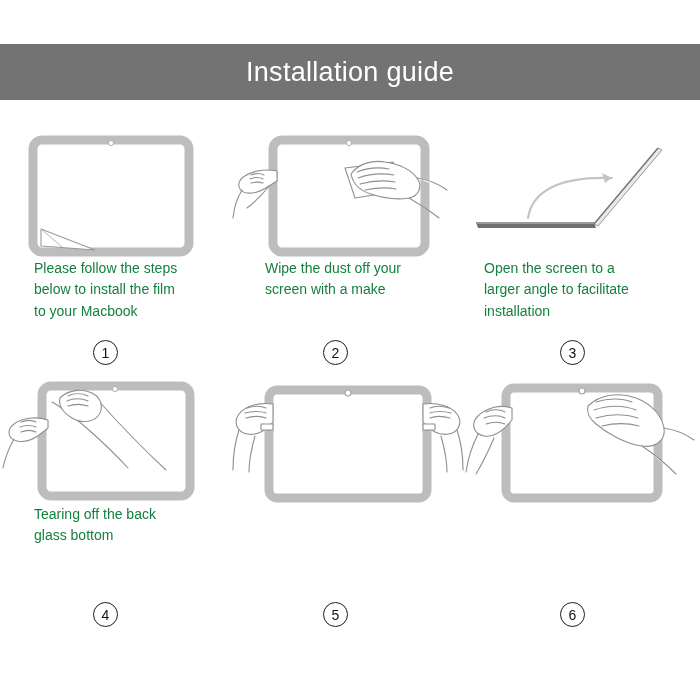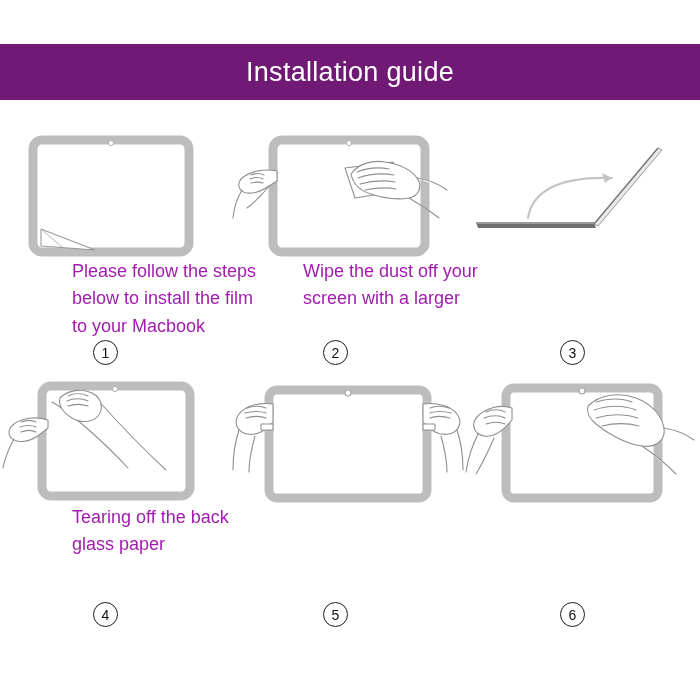--- a/index.html
+++ b/index.html
@@ -15,21 +15,21 @@
     position: relative;
   }
 
   
   .header-band {
     position: absolute;
     left: 0;
     top: 44px;
     width: 700px;
     height: 56px;
-    background: #701a75;
+    background: #737373;
     display: flex;
     align-items: center;
     justify-content: center;
   }
   .header-title {
     color: #ffffff;
     font-size: 27px;
     font-weight: 400;
     letter-spacing: 0.3px;
     line-height: 1;
@@ -62,25 +62,24 @@
     top: 0;
     overflow: visible;
   }
 
   .step-caption {
     position: absolute;
     left: 0;
     top: 130px;
     width: 212px;
     padding-left: 34px;
-    font-size: 18px;
+    font-size: 14px;
     line-height: 1.52;
-    color: #a21caf;
+    color: #15803d;
     white-space: pre-line;
-    margin-left: 38px;
   }
   .col2 .step-caption { padding-left: 32px; width: 208px; }
   .col3 .step-caption { padding-left: 18px; width: 216px; }
 
   .badge {
     position: absolute;
     top: 212px;
     width: 25px;
     height: 25px;
     border: 1.4px solid #1d1d1d;
@@ -154,38 +153,41 @@
           <path d="M124 44 C134 40 146 39 156 41"></path>
           <path d="M125 50 C136 46 150 45 161 47"></path>
           <path d="M127 56 C138 53 151 52 162 54"></path>
           <path d="M132 62 C142 60 153 59 163 61"></path>
           <path d="M184 50 C196 52 206 56 214 62"></path>
           <path d="M176 70 C186 76 196 82 206 90"></path>
         </g>
       </svg>
     </div>
     <div class="step-caption">Wipe the dust off your
-screen with a larger</div>
+screen with a make</div>
     <div class="badge">2</div>
   </div>
 
   <div class="step-cell col3 row1">
     <div class="art-box">
       <svg width="234" height="122" viewBox="0 0 234 122">
 
         <path d="M10 94 L128 94 L130 100 L12 100 Z" fill="#6f6f6f"></path>
         <path d="M10 94 L128 94 L128 96 L10 96 Z" fill="#9b9b9b"></path>
 
         <path d="M128 96 L192 20 L196 22 L132 98 Z" fill="#e9e9e9" stroke="#9a9a9a" stroke-width="1"></path>
         <path d="M128 96 L192 20" fill="none" stroke="#777777" stroke-width="1.4"></path>
 
         <path d="M62 90 C66 64 92 48 146 50" fill="none" stroke="#c4c4c4" stroke-width="2.1" stroke-linecap="round"></path>
         <path d="M146 50 L136 45 L139 55 Z" fill="#c4c4c4"></path>
       </svg>
     </div>
+    <div class="step-caption">Open the screen to a
+larger angle to facilitate
+installation</div>
     <div class="badge">3</div>
   </div>
 
   <div class="step-cell col1 row2">
     <div class="art-box">
       <svg width="233" height="122" viewBox="0 0 233 122">
         <rect x="42" y="10" width="148" height="110" rx="9" ry="9" fill="none" stroke="#bdbdbd" stroke-width="9"></rect>
         <circle cx="115" cy="13" r="2.6" fill="#ffffff" stroke="#b0b0b0" stroke-width="1"></circle>
         <rect x="49.5" y="17.5" width="133" height="95" fill="#ffffff"></rect>
 
@@ -204,21 +206,21 @@
         <g fill="#ffffff" stroke="#8f8f8f" stroke-width="1.1" stroke-linejoin="round" stroke-linecap="round">
           <path d="M48 44 C36 40 22 42 14 48 C6 54 8 63 17 65 C26 67 36 62 43 56 L48 52 Z"></path>
           <path d="M21 46 C26 44 32 44 36 46"></path>
           <path d="M20 51 C25 49 32 49 36 51"></path>
           <path d="M21 56 C26 54 32 54 36 56"></path>
           <path d="M14 63 C9 72 5 82 3 92"></path>
         </g>
       </svg>
     </div>
     <div class="step-caption">Tearing off the back
-glass paper</div>
+glass bottom</div>
     <div class="badge">4</div>
   </div>
 
   <div class="step-cell col2 row2">
     <div class="art-box">
       <svg width="233" height="122" viewBox="0 0 233 122">
         <rect x="36" y="14" width="158" height="108" rx="8" ry="8" fill="none" stroke="#bdbdbd" stroke-width="9"></rect>
         <circle cx="115" cy="17" r="3" fill="#ffffff" stroke="#a8a8a8" stroke-width="1.2"></circle>
         <rect x="43.5" y="21.5" width="143" height="94" fill="#ffffff"></rect>
 

